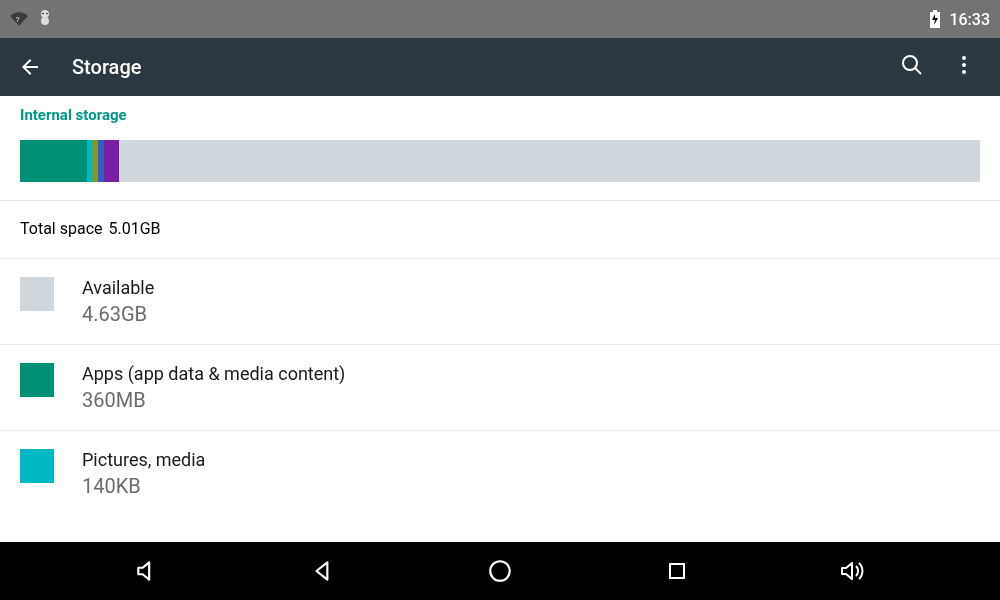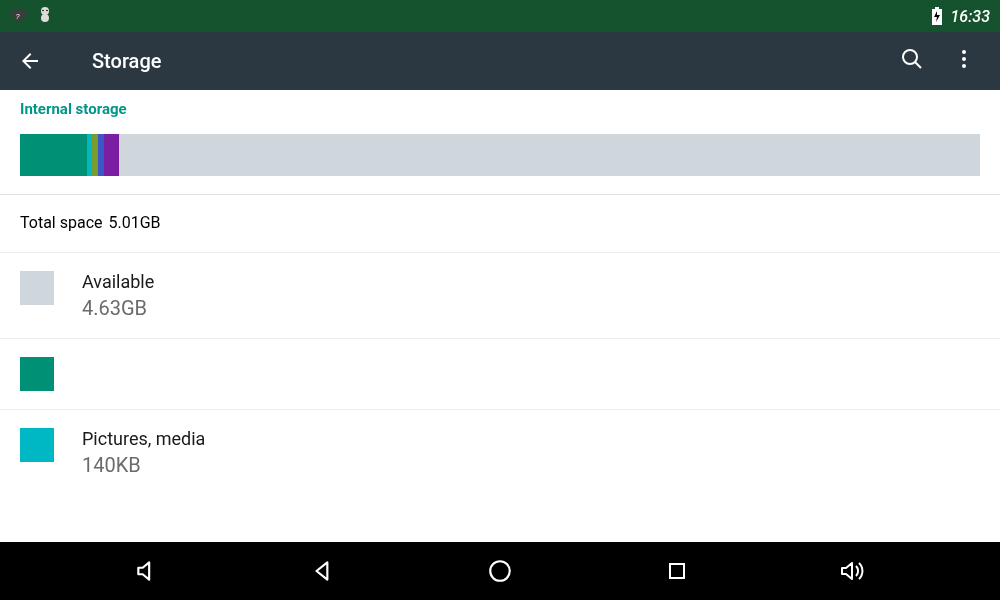--- a/index.html
+++ b/index.html
@@ -5,46 +5,45 @@
   * { box-sizing: border-box; margin: 0; padding: 0; }
   body {
     font-family: Roboto, "Helvetica Neue", Arial, sans-serif;
     background: #fff;
     width: 1000px;
     height: 600px;
     overflow: hidden;
     position: relative;
   }
   .status-bar {
-    background: #14532d;
-    height: 32px;
+    background: #737373;
+    height: 38px;
     display: flex;
     align-items: center;
     justify-content: space-between;
     padding: 0 10px;
     color: #fff;
-    font-style: italic;
   }
   .status-left { display: flex; align-items: center; gap: 10px; }
   .status-right { display: flex; align-items: center; gap: 8px; font-size: 16px; font-weight: 500; }
   .wifi-icon svg { width: 18px; height: 18px; display: block; }
   .usb-icon { font-size: 14px; color: #ddd; }
   .battery-icon svg { width: 12px; height: 18px; display: block; }
   .app-bar {
     background: #2b3841;
     height: 58px;
     display: flex;
     align-items: center;
     padding: 0 18px;
     color: #fff;
     gap: 30px;
   }
   .back-btn { cursor: pointer; display: flex; align-items: center; }
   .back-btn svg { width: 24px; height: 24px; }
-  .app-title { font-size: 20px; font-weight: 500; flex: 1; margin-left: 20px; }
+  .app-title { font-size: 20px; font-weight: 500; flex: 1; }
   .bar-actions { display: flex; align-items: center; gap: 28px; margin-right: 6px; }
   .bar-actions svg { width: 24px; height: 24px; cursor: pointer; }
   .content {
     height: 568px;
     overflow-y: auto;
     background: #fff;
   }
   .section-header {
     color: #009688;
     font-weight: 700;
@@ -175,20 +174,24 @@
   <div class="row">
     <div class="swatch available"></div>
     <div class="row-text">
       <div class="title">Available</div>
       <div class="sub">4.63GB</div>
     </div>
   </div>
 
   <div class="row">
     <div class="swatch apps"></div>
+    <div class="row-text">
+      <div class="title">Apps (app data &amp; media content)</div>
+      <div class="sub">360MB</div>
+    </div>
   </div>
 
   <div class="row" style="border-bottom:none">
     <div class="swatch pictures"></div>
     <div class="row-text">
       <div class="title">Pictures, media</div>
       <div class="sub">140KB</div>
     </div>
   </div>
 </div>

